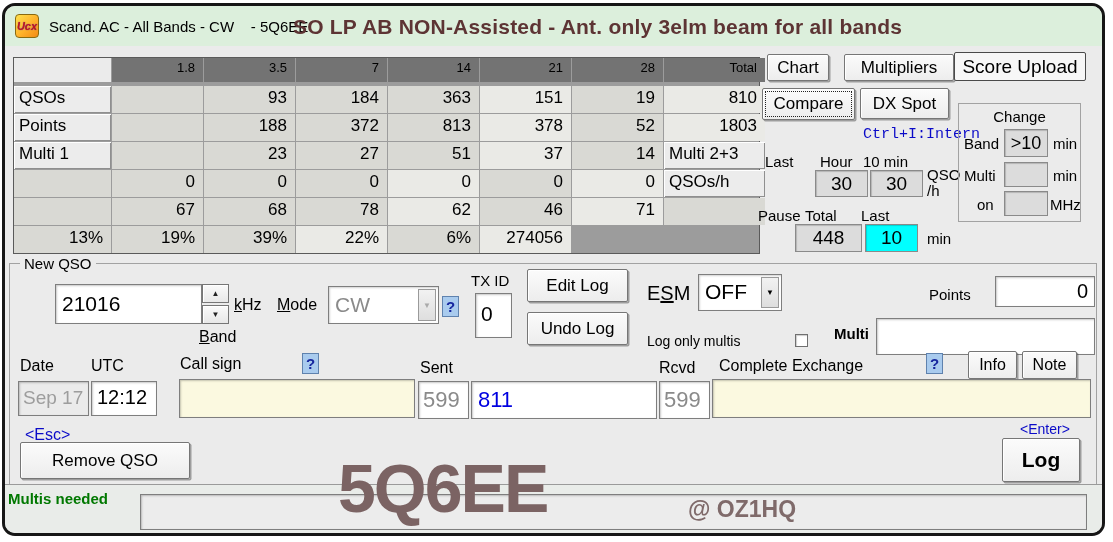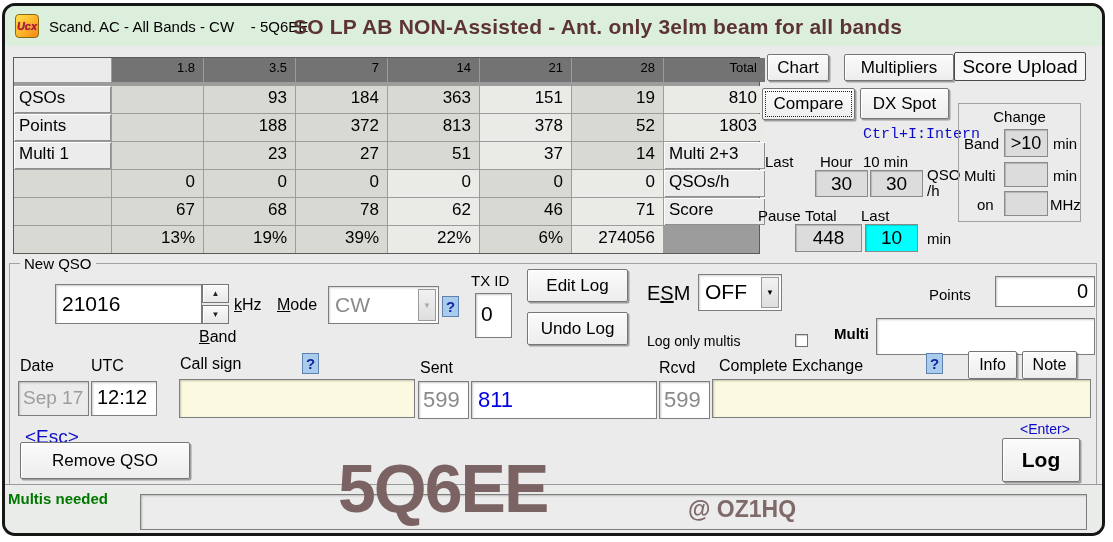--- a/index.html
+++ b/index.html
@@ -156,21 +156,20 @@
 
     <div class="rowlabel">QSOs/h</div>
     <div class="cell cdark"></div>
     <div class="cell cdark">67</div>
     <div class="cell cdark">68</div>
     <div class="cell cdark">78</div>
     <div class="cell clight">62</div>
     <div class="cell cdark">46</div>
     <div class="cell clight">71</div>
 
-    <div class="rowlabel">Score</div>
     <div class="cell cdark"></div>
     <div class="cell cdark">13%</div>
     <div class="cell cdark">19%</div>
     <div class="cell cdark">39%</div>
     <div class="cell clight">22%</div>
     <div class="cell cdark">6%</div>
     <div class="cell clight">274056</div>
   </div>
 
   <div class="btn" style="left:762px; top:48px; width:62px; height:27px;">Chart</div>
@@ -254,21 +253,21 @@
   <div class="btn" style="left:1017px; top:345px; width:55px; height:28px; font-size:16px;">Note</div>
 
   <div class="sunken abs" style="left:13px; top:375px; width:71px; height:35px; background:#ebebeb; color:#9d9d9d; font-size:19px; padding:5px 0 0 4px;">Sep 17</div>
   <div class="sunken abs" style="left:86px; top:375px; width:66px; height:35px; font-size:20px; padding:4px 0 0 5px;">12:12</div>
   <input class="field sunken abs" style="left: 174px; top: 373px; width: 236px; height: 39px; background: rgb(251, 249, 224); font-size: 21px; padding: 0px 0px 0px 6px;" value="">
   <div class="sunken abs" style="left:413px; top:375px; width:51px; height:38px; color:#8a8a8a; font-size:22px; padding:5px 0 0 4px;">599</div>
   <div class="sunken abs" style="left:466px; top:375px; width:186px; height:38px; color:#0000e0; font-size:22px; padding:5px 0 0 6px;">811</div>
   <div class="sunken abs" style="left:654px; top:375px; width:51px; height:38px; color:#8a8a8a; font-size:22px; padding:5px 0 0 4px;">599</div>
   <input class="field sunken abs" style="left: 707px; top: 373px; width: 379px; height: 39px; background: rgb(251, 249, 224); font-size: 21px; padding: 0px 0px 0px 6px;" value="">
 
-  <div class="lbl hintblue" style="left:20px; top:420px; font-size:19px;text-decoration:underline;">&lt;Esc&gt;</div>
+  <div class="lbl hintblue" style="left:20px; top:420px; font-size:16px;">&lt;Esc&gt;</div>
   <div class="lbl hintblue" style="left:1015px; top:415px; font-size:14px;">&lt;Enter&gt;</div>
   <div class="btn" style="left:15px; top:436px; width:170px; height:37px;">Remove QSO</div>
   <div class="btn" style="left:997px; top:432px; width:78px; height:44px; font-size:21px; font-weight:bold;">Log</div>
 
   <div class="statusbar">
     <div class="lbl" style="left:3px; top:5px; font-weight:bold; color:#007800;">Multis needed</div>
     <div class="sunken abs" style="left:135px; top:9px; width:947px; height:36px; background:#ececec;"></div>
   </div>
 
   <div class="bigcall">5Q6EE</div>

